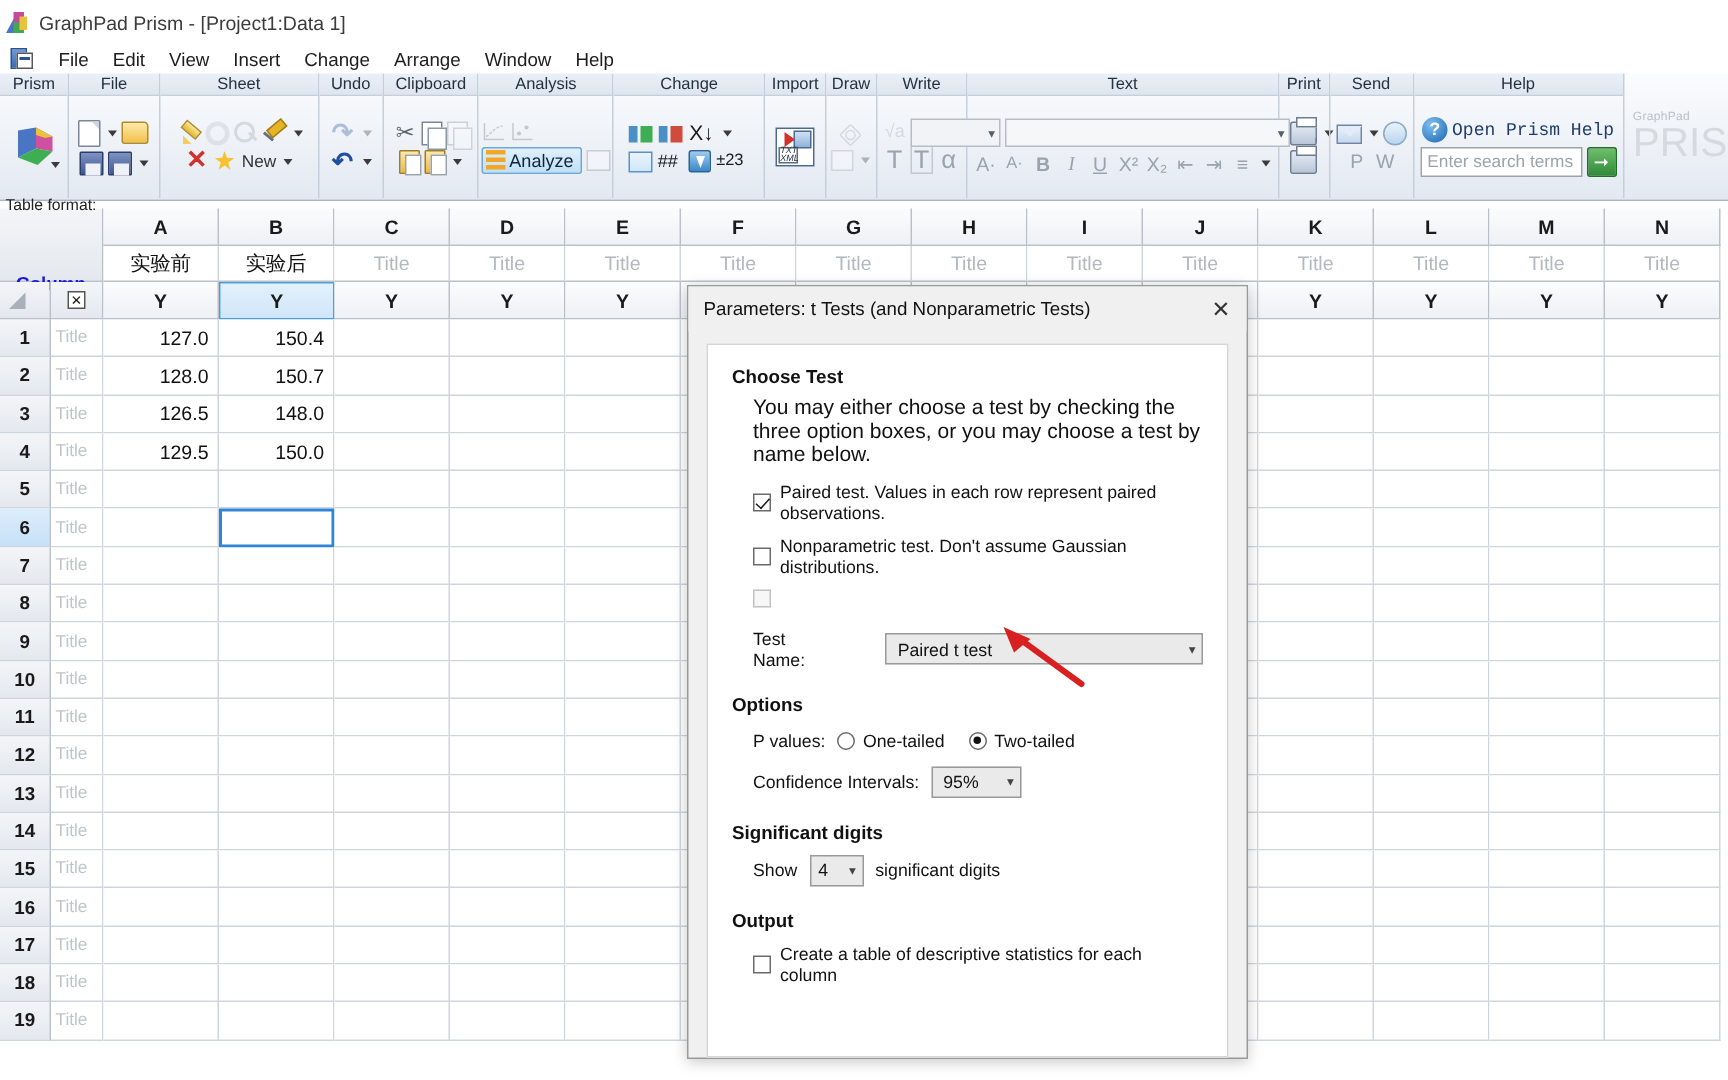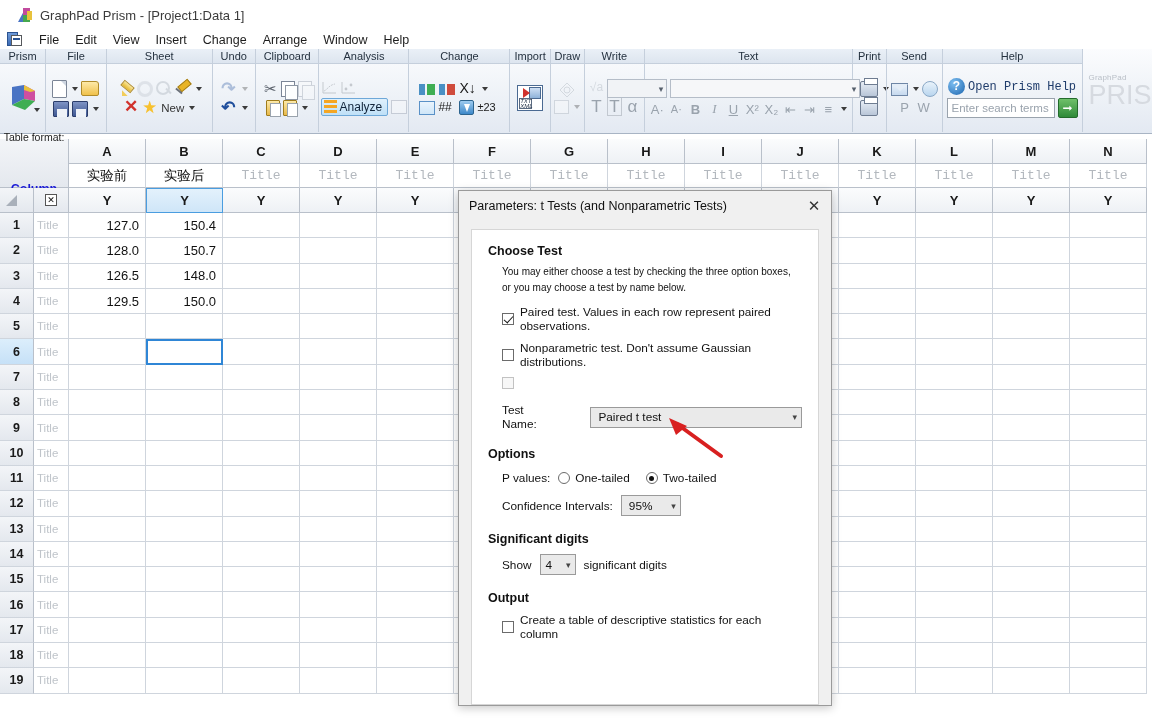--- a/index.html
+++ b/index.html
@@ -13,21 +13,21 @@
   #app {
     position: relative;
     width: 1152px; height: 720px;
     background: #ffffff;
   }
 
   
   .titlebar {
     height: 30px;
     display: flex; align-items: center;
-    padding-left: 18px;
+    padding-left: 4px;
     background: #ffffff;
     font-size: 13px; color: #3b3b3b;
   }
   .prism-logo-sm {
     width: 15px; height: 15px; margin-right: 7px;
     position: relative; flex: none;
   }
   .prism-logo-sm .p1 { position:absolute; left:0; top:1px; width:0; height:0;
     border-left:7px solid transparent; border-right:0 solid transparent; border-bottom:13px solid #4a74c4; }
   .prism-logo-sm .p2 { position:absolute; left:5px; top:0; width:7px; height:8px; background:#c24b9e; }
@@ -189,21 +189,21 @@
   .tf-corner .t2 { font-size:12.5px; color:#1a1ad6; font-weight:bold; }
 
   .hdr-row { position:absolute; left:69px; top:0; height:25px; display:flex; }
   .hdr-cell {
     width:77px; height:25px;
     border-right:1px solid #b9c0ca; border-bottom:1px solid #b9c0ca;
     background:linear-gradient(#fbfcfd,#eef1f5);
     display:flex; align-items:center; justify-content:center;
     font-size:13px; font-weight:bold; color:#1a1a1a;
   }
-  .title-row { position:absolute; left:69px; top:25px; height:24px; display:flex;font-family:Liberation Mono, monospace; }
+  .title-row { position:absolute; left:69px; top:25px; height:24px; display:flex; }
   .title-cell {
     width:77px; height:24px;
     border-right:1px solid #cfd5dd; border-bottom:1px solid #b9c0ca;
     background:#fff;
     display:flex; align-items:center; justify-content:center;
     font-size:13px; color:#b3b8be;
   }
   .title-cell.filled { color:#111; font-size:13.5px; }
 
   .sub-row { position:absolute; left:0; top:49px; height:25px; display:flex; }
@@ -263,21 +263,21 @@
   .dlg-close {
     width:30px;height:26px;display:flex;align-items:center;justify-content:center;
     font-size:15px;color:#333;
   }
   .dlg-panel {
     margin:8px 12px 0 12px; background:#fff; border:1px solid #d6d6d6;
     flex:1; padding:14px 16px 8px 16px; overflow:hidden;
   }
   .sec-h { font-size:12.5px; font-weight:bold; color:#111; margin:0 0 6px 0; }
   .sec-h.gap { margin-top:16px; }
-  .para { font-size:10px; color:#111; line-height:15.5px; margin:0 0 10px 14px; }
+  .para { font-size:14px; color:#111; line-height:15.5px; margin:0 0 10px 14px; }
   .crow { display:flex; align-items:center; margin:0 0 8px 14px; }
   .crow.dis .clabel { color:#b0b0b0; }
   .cbox { width:12px;height:12px;border:1px solid #6b6b6b;background:#fff;margin-right:6px;flex:none;position:relative; }
   .cbox.dis { border-color:#c2c2c2; background:#f7f7f7; }
   .cbox.on:after {
     content:""; position:absolute; left:3px; top:0px; width:4px; height:8px;
     border:solid #1a1a1a; border-width:0 1.6px 1.6px 0; transform:rotate(42deg);
   }
   .clabel { font-size:11.8px; color:#111; }
   .fldrow { display:flex; align-items:center; margin:14px 0 0 14px;gap:30px; }

